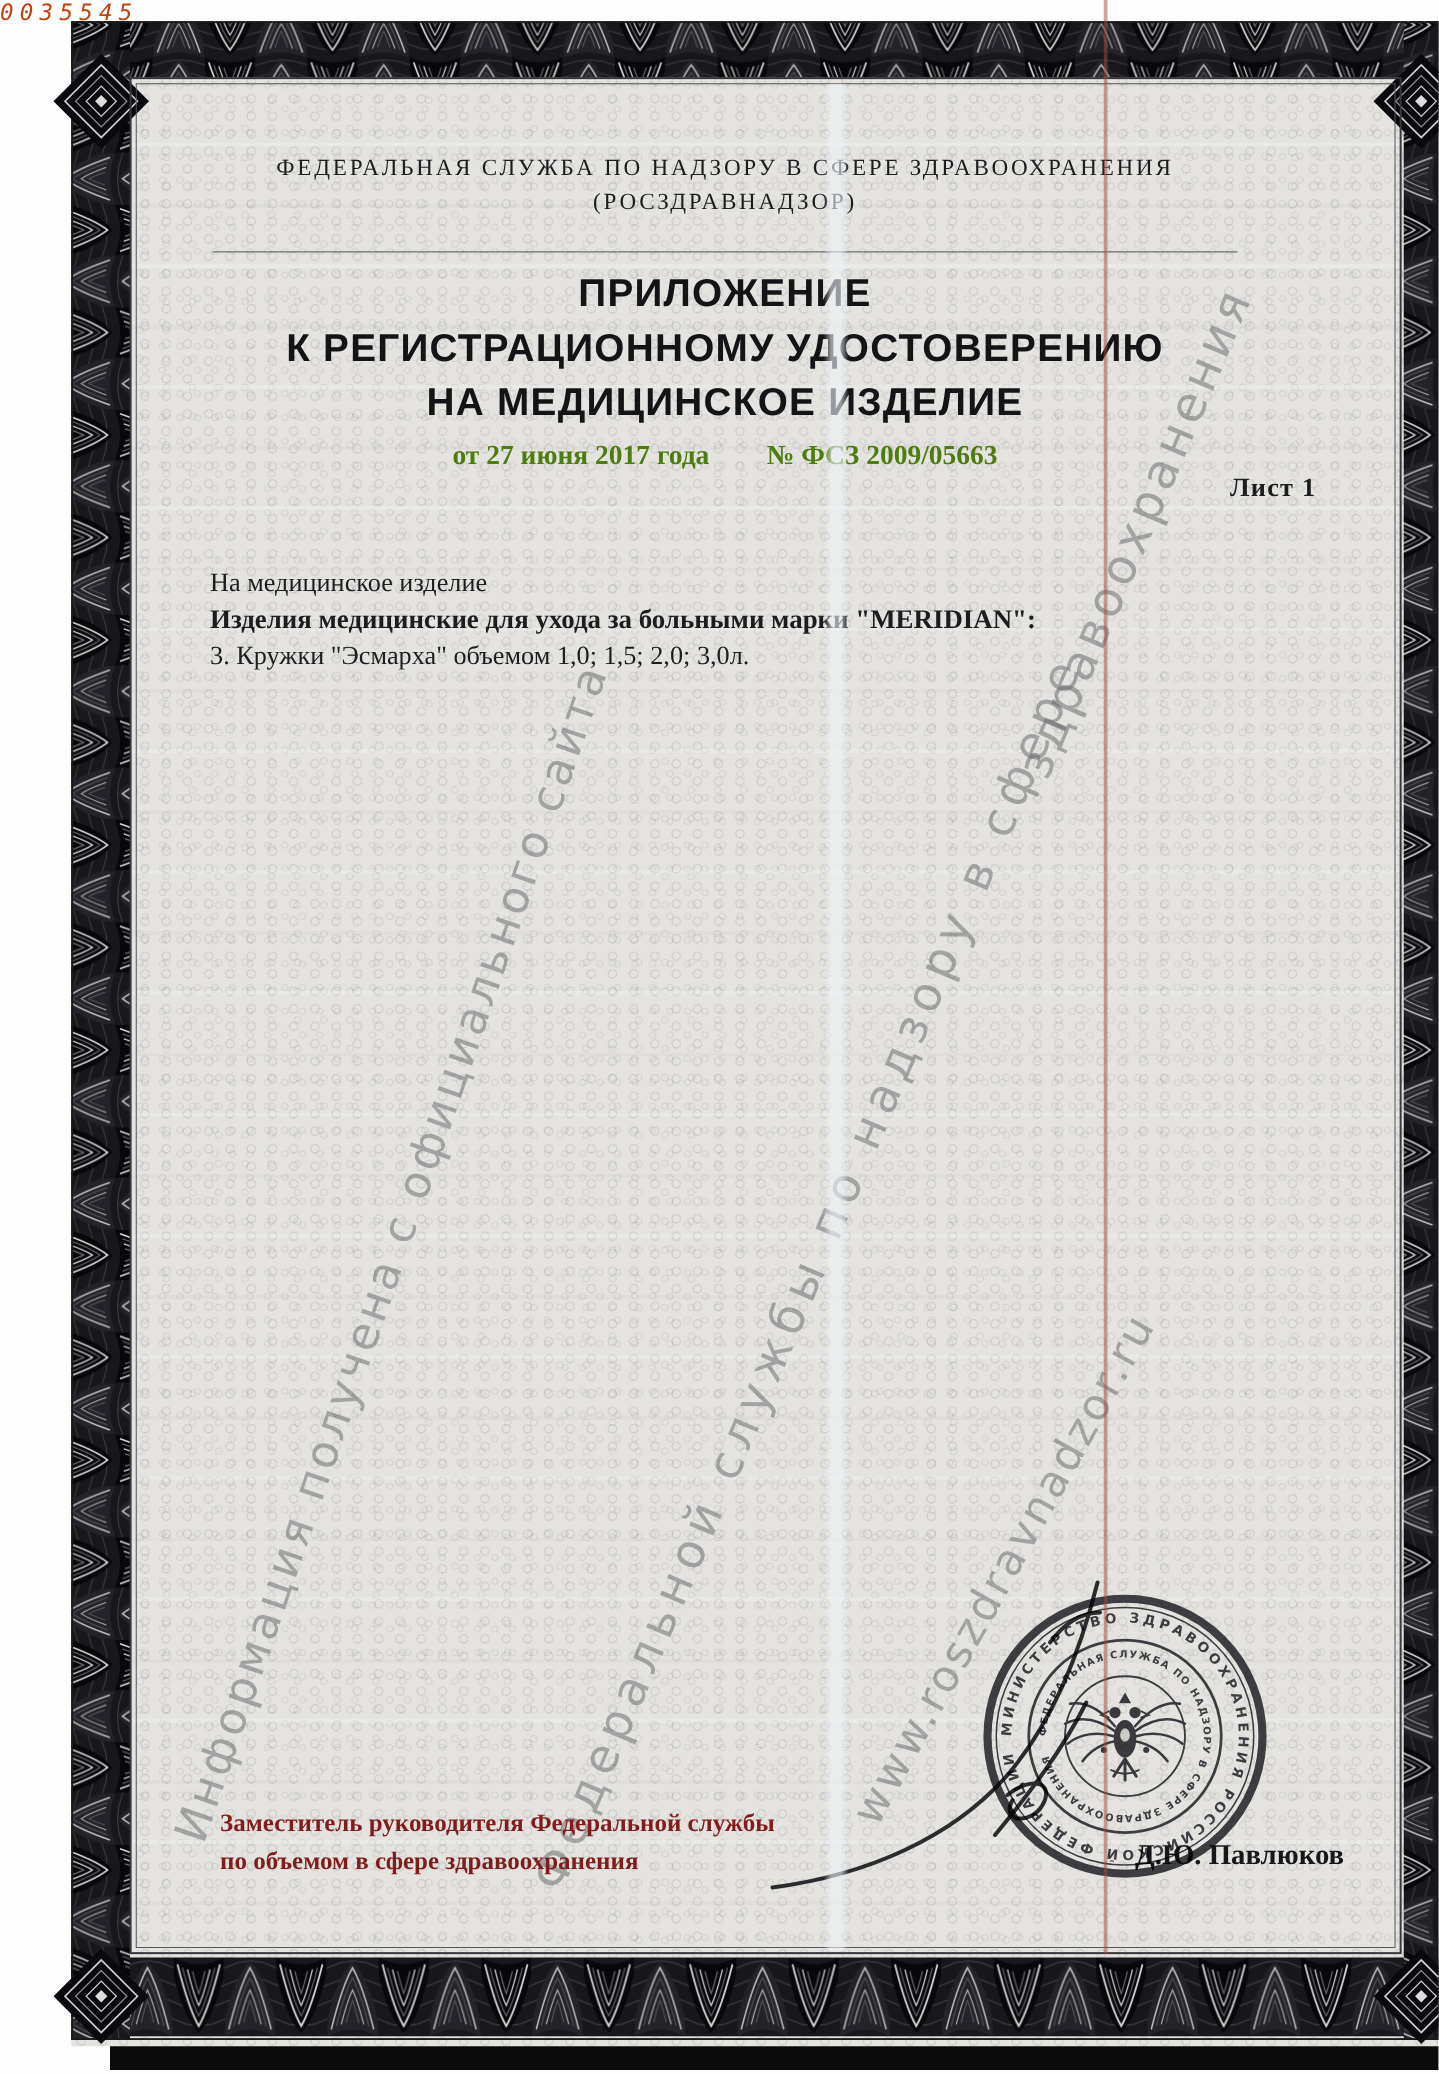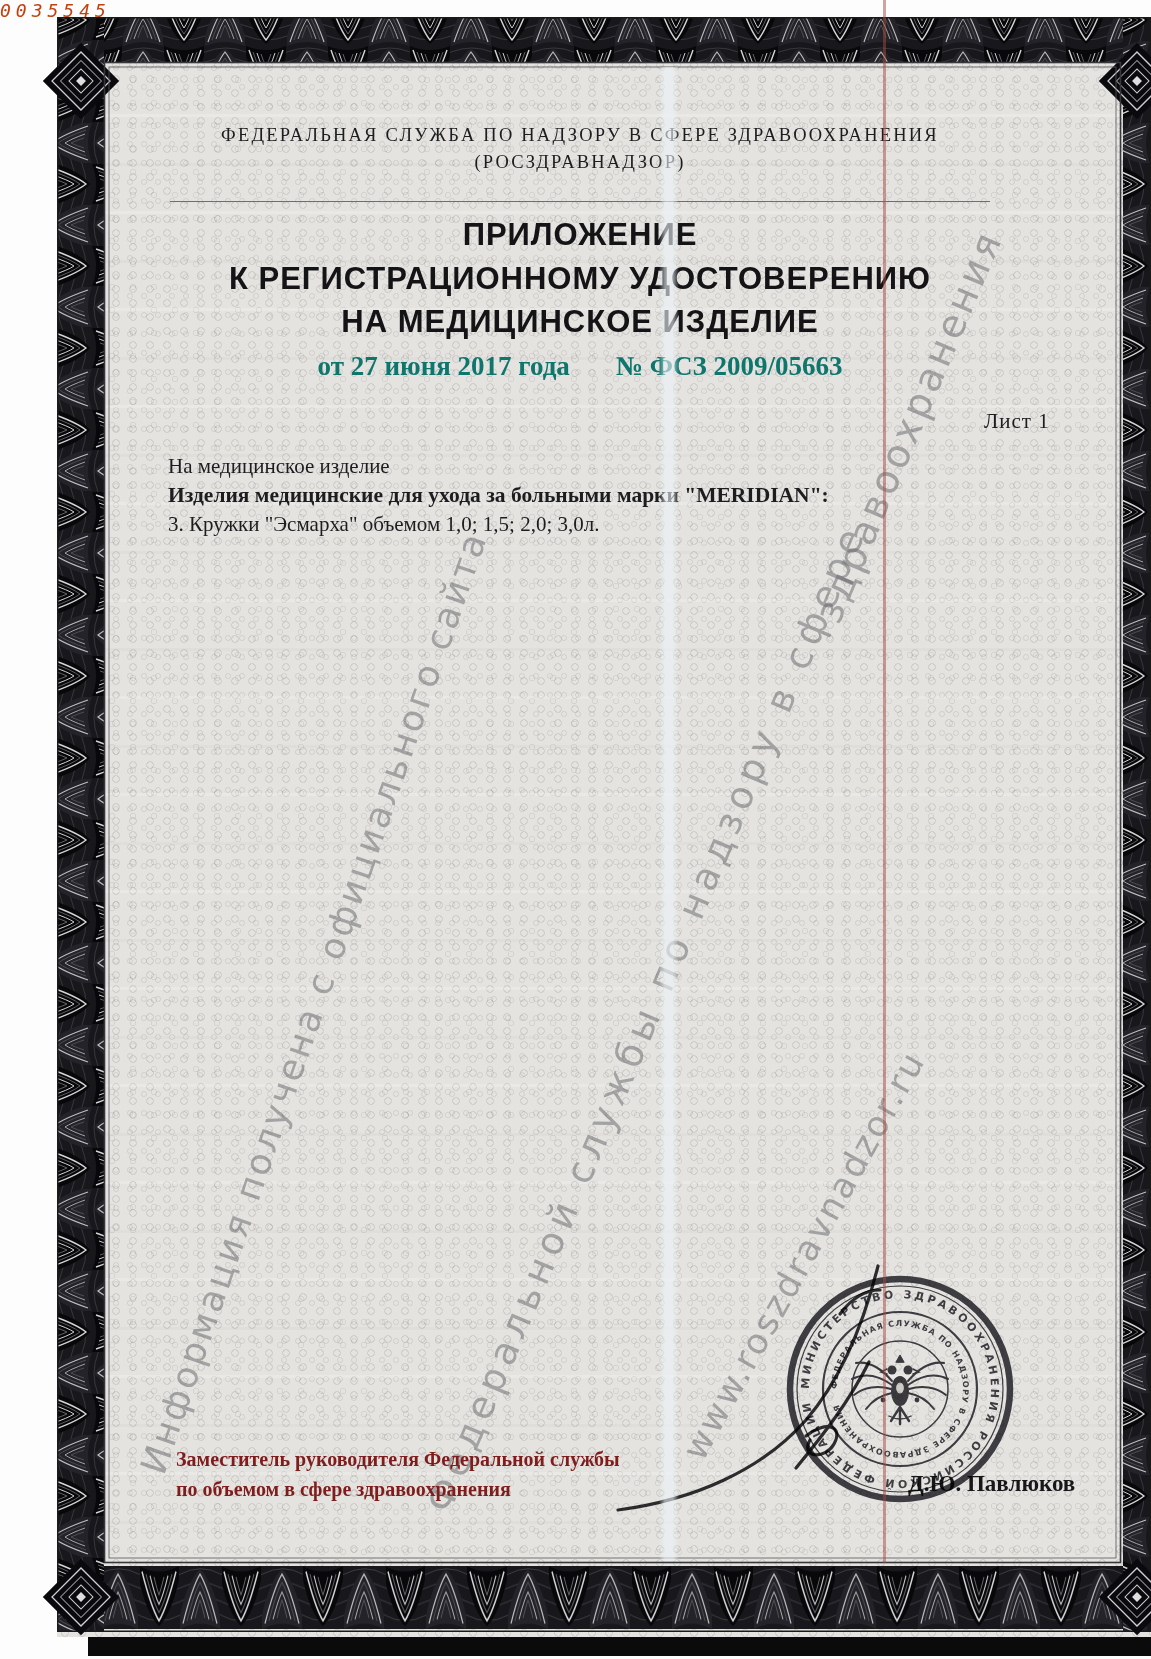--- a/index.html
+++ b/index.html
@@ -19,22 +19,22 @@
   .border-svg{z-index:1;}
   
   .tb{position:absolute;z-index:3;color:#1d1d20;}
   .issuer{left:170px;top:122px;width:820px;text-align:center;
           font-size:18.5px;line-height:27px;letter-spacing:2.2px;}
   .divider{position:absolute;left:170px;top:201px;width:820px;border-top:1.3px solid #6e6e6e;z-index:3;}
   .title-block{left:170px;top:213px;width:820px;text-align:center;
      font-family:"Liberation Sans",sans-serif;font-weight:700;font-size:31px;line-height:43.5px;
      letter-spacing:1px;color:#141417;}
   .meta-row{left:170px;top:351px;width:820px;display:flex;justify-content:center;gap:46px;
-     font-weight:700;font-size:27px;color:#0f766e;}
-  .sheet{left:984px;top:409px;font-weight:400;font-size:21px;letter-spacing:1px;}
+     font-weight:700;font-size:22px;color:#4d7c0f;}
+  .sheet{left:984px;top:378px;font-weight:700;font-size:21px;letter-spacing:1px;}
   .body-block{left:168px;top:452px;width:780px;font-size:21px;line-height:29px;}
   .product{font-weight:700;font-size:21.5px;}
   .sig-block{left:176px;top:1444px;font-weight:700;font-size:20px;line-height:30px;color:#7f1d1d;}
   .signer{left:908px;top:1471px;font-weight:700;font-size:23px;color:#17171a;}
   .serial{left:1002px;top:1524px;font-family:"DejaVu Sans Mono",monospace;font-size:18px;
      letter-spacing:5px;color:#c2410c;z-index:3;font-style:italic;}
   
   .wm{position:absolute;white-space:nowrap;z-index:2;font-family:"DejaVu Sans",sans-serif;
       color:rgba(104,104,107,.52);transform-origin:0 50%;font-weight:500;}
   .wm1{left:152px;top:1452px;font-size:36px;letter-spacing:3px;transform:rotate(-71deg);}

